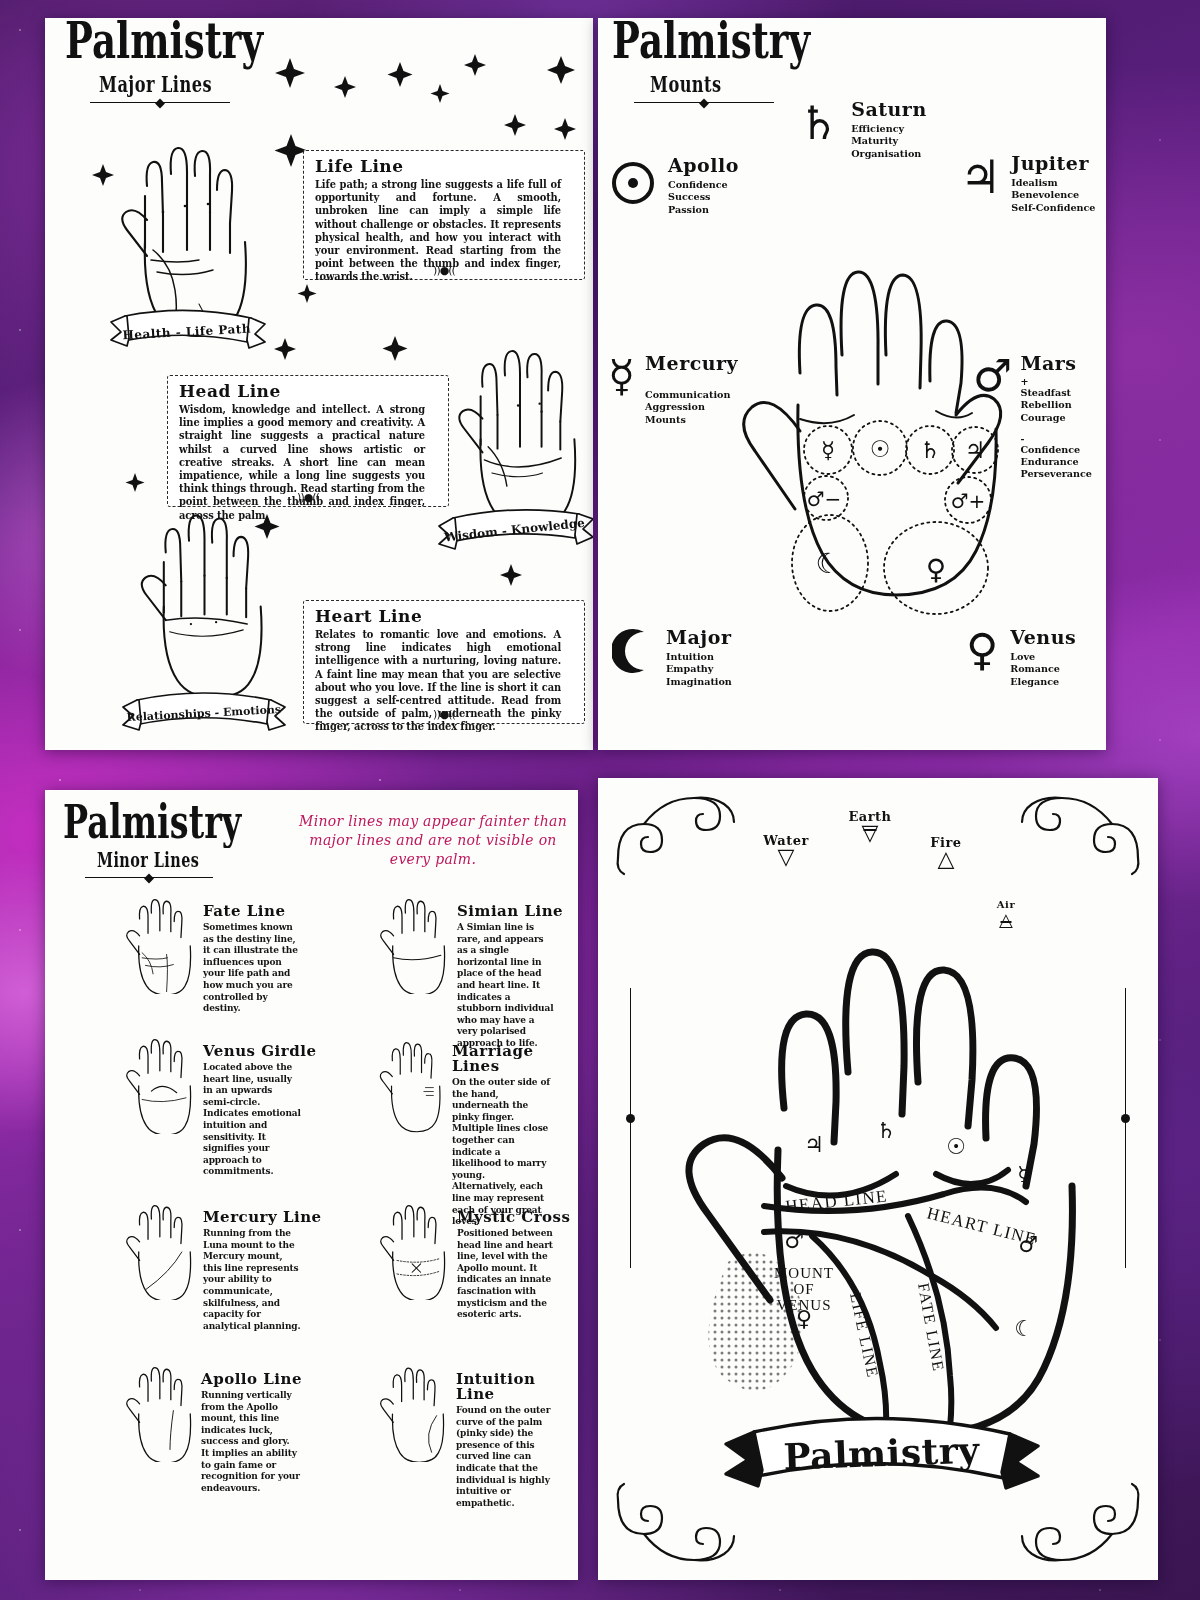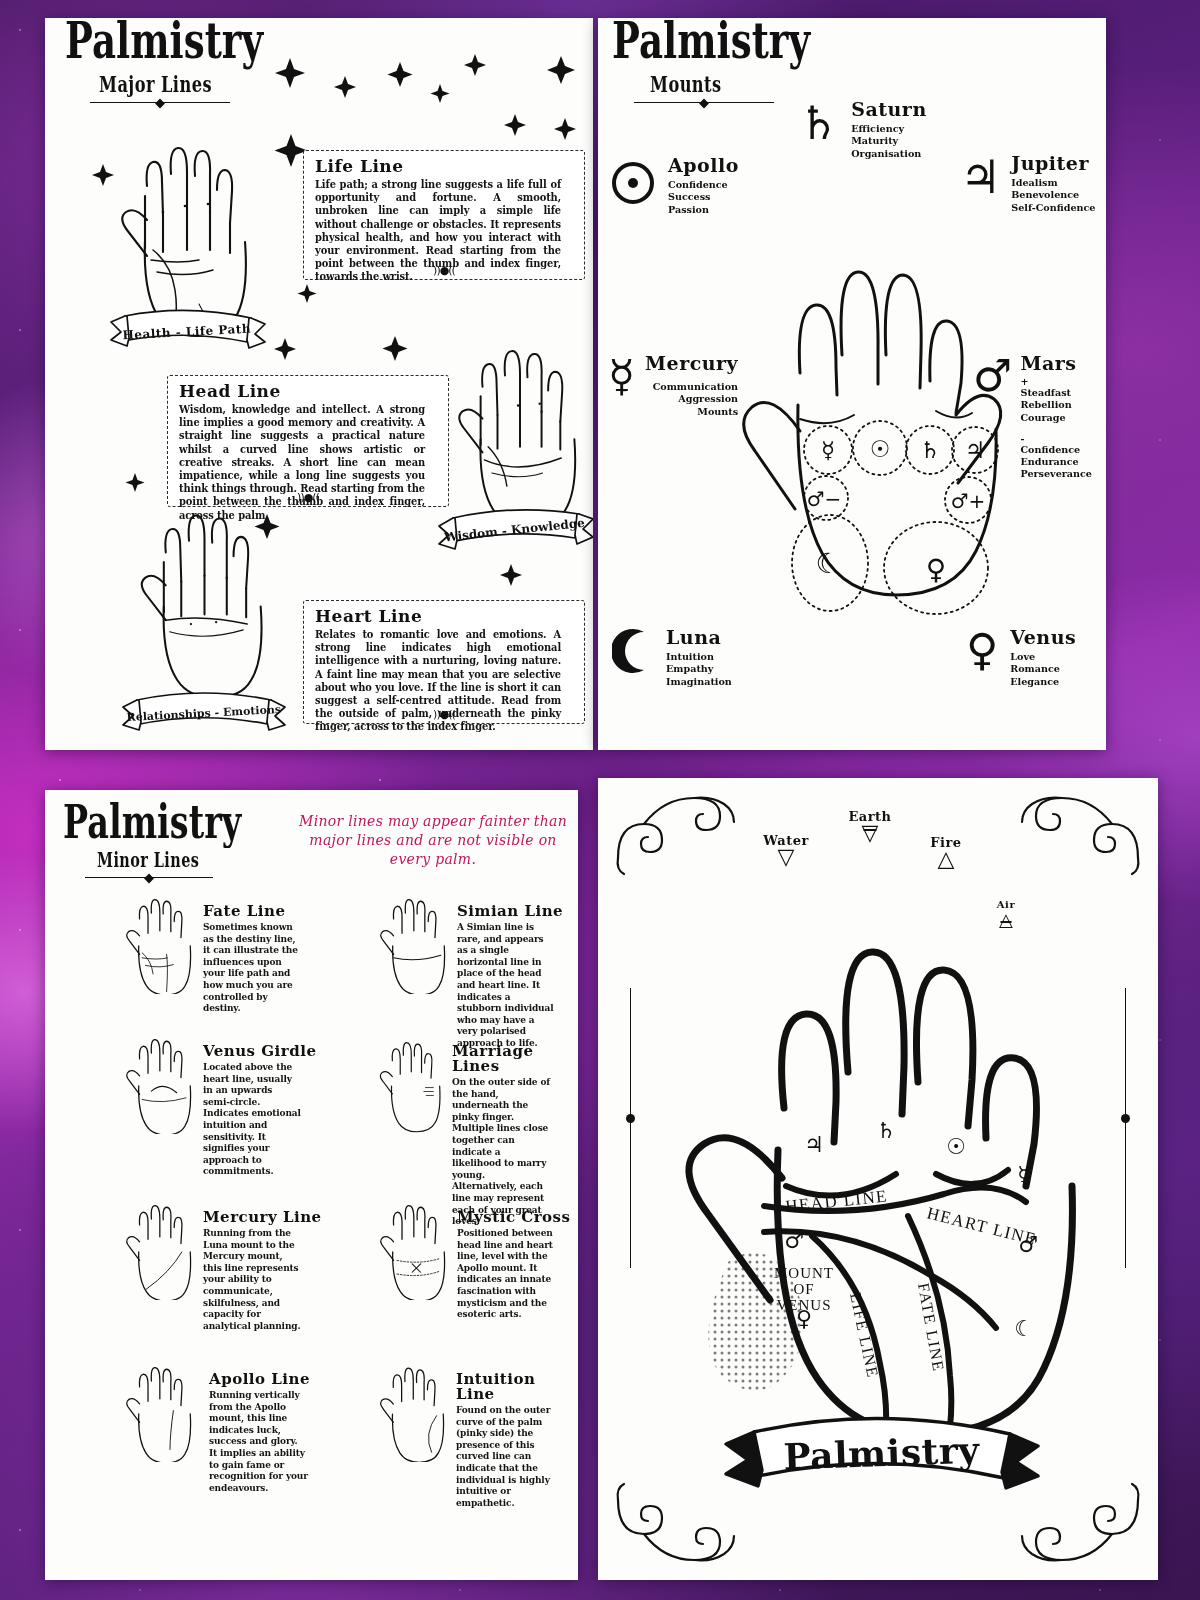--- a/index.html
+++ b/index.html
@@ -322,21 +322,21 @@
         </div>
       </div>
     </div>
   </div>
 
   <div class="mount-block" style="left:10px;top:336px;width:180px;">
     <div style="display:flex;gap:10px;align-items:flex-start;">
       <div class="mount-sym" style="font-size:44px;">☿</div>
       <div>
         <div class="goth mount-name">Mercury</div>
-        <div class="mount-list" style="margin-top:8px;text-align:right;">
+        <div class="mount-list" style="margin-top:16px;">
           <span>Communication</span><br>
           <span>Aggression</span><br>
           <span>Mounts</span>
         </div>
       </div>
     </div>
   </div>
 
   <div class="mount-block" style="left:375px;top:336px;width:140px;">
     <div style="display:flex;gap:8px;align-items:flex-start;">
@@ -358,21 +358,21 @@
       </div>
     </div>
   </div>
 
   <div class="mount-block" style="left:14px;top:610px;width:170px;">
     <div style="display:flex;gap:12px;align-items:flex-start;">
       <svg width="42" height="46" viewBox="0 0 42 46">
         <path d="M32 4 a22 22 0 1 0 0 38 a17 17 0 1 1 0 -38z" fill="#111"></path>
       </svg>
       <div>
-        <div class="goth mount-name">Luna</div>
+        <div class="goth mount-name">Major</div>
         <div class="mount-list" style="margin-top:4px;">
           <span>Intuition</span><br>
           <span>Empathy</span><br>
           <span>Imagination</span>
         </div>
       </div>
     </div>
   </div>
 
   <div class="mount-block" style="left:368px;top:610px;width:150px;">
@@ -575,21 +575,21 @@
         </g>
       </svg>
       <div style="padding-top:6px;">
         <h4 class="goth">Mystic Cross</h4>
         <p>Positioned between head line and heart line, level with the Apollo mount. It indicates an innate fascination with mysticism and the esoteric arts.</p>
       </div>
     </div>
   </div>
 
   <div class="minor-item" style="left:76px;top:576px;">
-    <div style="display:flex;gap:12px;">
+    <div style="display:flex;gap:4px;">
       <svg width="76" height="96" viewBox="0 0 90 112">
         <g fill="none" stroke="#111" stroke-width="1.5" stroke-linecap="round" stroke-linejoin="round">
           <path d="M22 24 q-1 -14 4 -15 q6 -1 6 13 v19"></path>
             <path d="M36 17 q-1 -16 4 -16 q6 0 6 15 v22"></path>
           <path d="M50 18 q-1 -15 4 -15 q6 0 5 15 v21"></path>
             <path d="M63 27 q0 -13 5 -12 q5 0 4 13 l-1 18"></path>
           <path d="M22 44 q-7 -9 -13 -5 q-5 4 1 11 l12 16"></path>
           <path d="M21 56 q-1 32 9 47 q7 11 23 11 q17 0 23 -11 q8 -13 6 -47"></path>
         </g>
         <g fill="none" stroke="#111" stroke-width="1.1" stroke-linecap="round">

